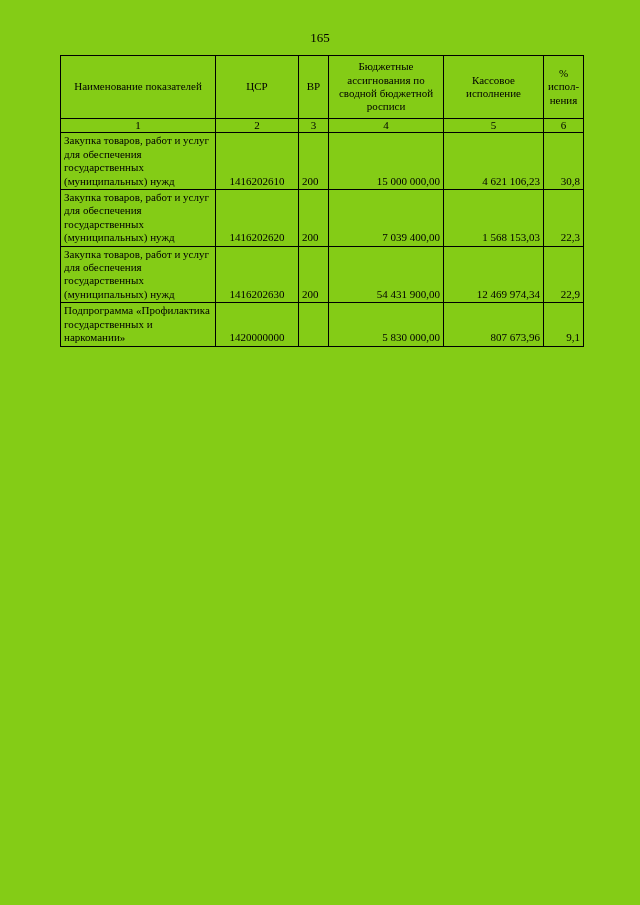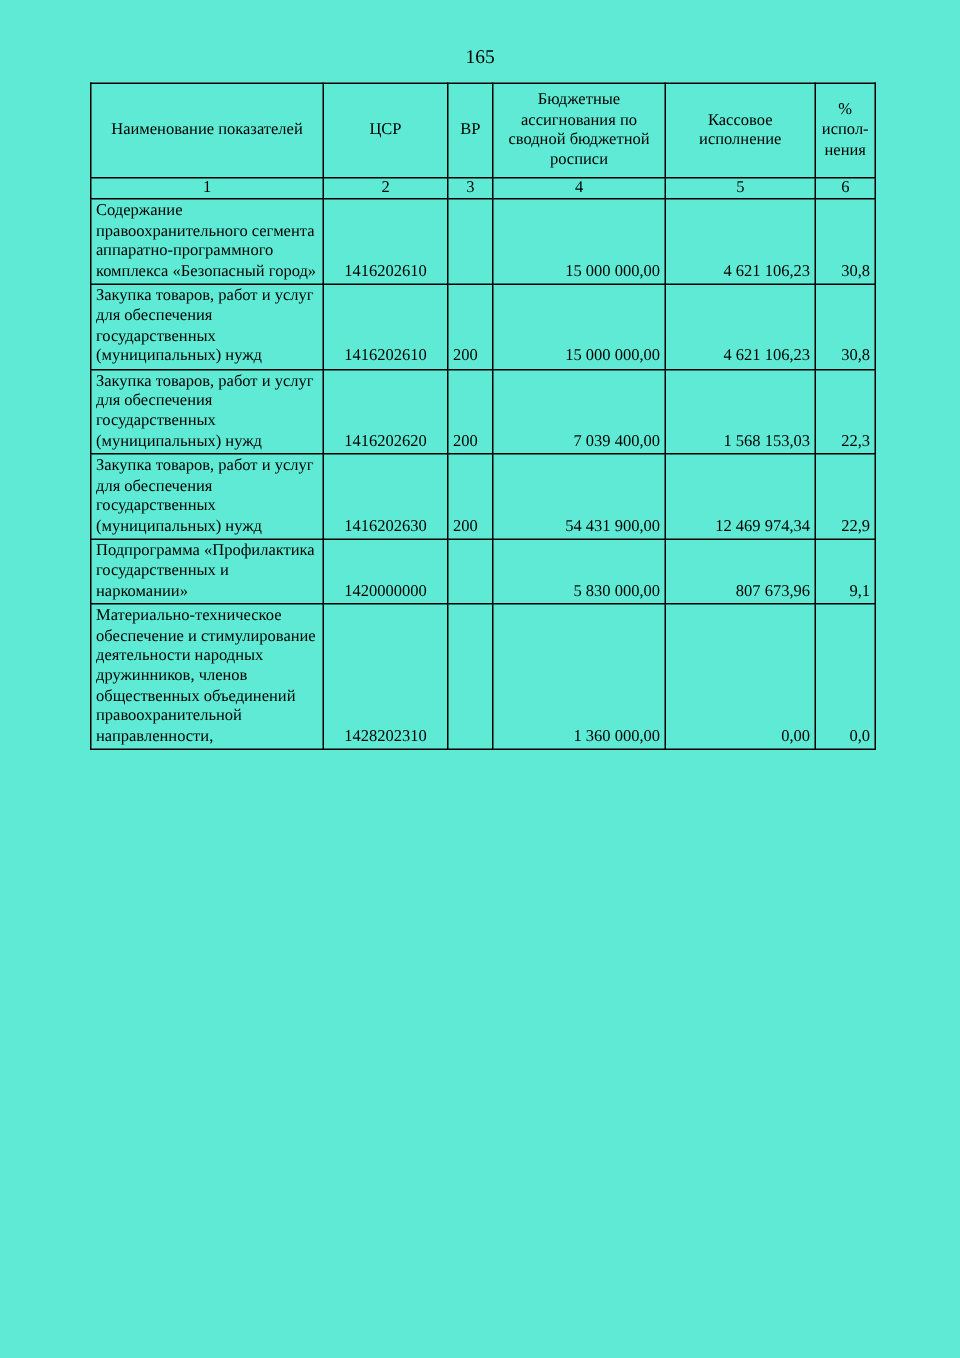--- a/index.html
+++ b/index.html
@@ -6,21 +6,21 @@
     margin: 0;
     padding: 0;
     background: #ffffff;
     color: #000000;
     font-family: "Liberation Serif", "DejaVu Serif", serif;
   }
   .page {
     position: relative;
     width: 640px;
     height: 905px;
-    background: #5eead4;
+    background: #84cc16;
     overflow: hidden;
   }
   .page-number {
     position: absolute;
     top: 30px;
     left: 0;
     width: 640px;
     text-align: center;
     font-size: 13px;
   }
@@ -90,28 +90,20 @@
         <td>1</td>
         <td>2</td>
         <td>3</td>
         <td>4</td>
         <td>5</td>
         <td>6</td>
       </tr>
     </thead>
     <tbody>
         <tr>
-          <td class="c0">Содержание правоохранительного сегмента аппаратно-программного комплекса «Безопасный город»</td>
-          <td class="c1">1416202610</td>
-          <td class="c2"></td>
-          <td class="c3">15 000 000,00</td>
-          <td class="c4">4 621 106,23</td>
-          <td class="c5">30,8</td>
-        </tr>
-        <tr>
           <td class="c0">Закупка товаров, работ и услуг для обеспечения государственных (муниципальных) нужд</td>
           <td class="c1">1416202610</td>
           <td class="c2">200</td>
           <td class="c3">15 000 000,00</td>
           <td class="c4">4 621 106,23</td>
           <td class="c5">30,8</td>
         </tr>
         <tr>
           <td class="c0">Закупка товаров, работ и услуг для обеспечения государственных (муниципальных) нужд</td>
           <td class="c1">1416202620</td>
@@ -129,24 +121,16 @@
           <td class="c5">22,9</td>
         </tr>
         <tr>
           <td class="c0">Подпрограмма «Профилактика государственных и наркомании»</td>
           <td class="c1">1420000000</td>
           <td class="c2"></td>
           <td class="c3">5 830 000,00</td>
           <td class="c4">807 673,96</td>
           <td class="c5">9,1</td>
         </tr>
-        <tr>
-          <td class="c0">Материально-техническое обеспечение и стимулирование деятельности народных дружинников, членов общественных объединений правоохранительной направленности,</td>
-          <td class="c1">1428202310</td>
-          <td class="c2"></td>
-          <td class="c3">1 360 000,00</td>
-          <td class="c4">0,00</td>
-          <td class="c5">0,0</td>
-        </tr>
       </tbody>
   </table>
 
 </div>
 
 </body></html>

